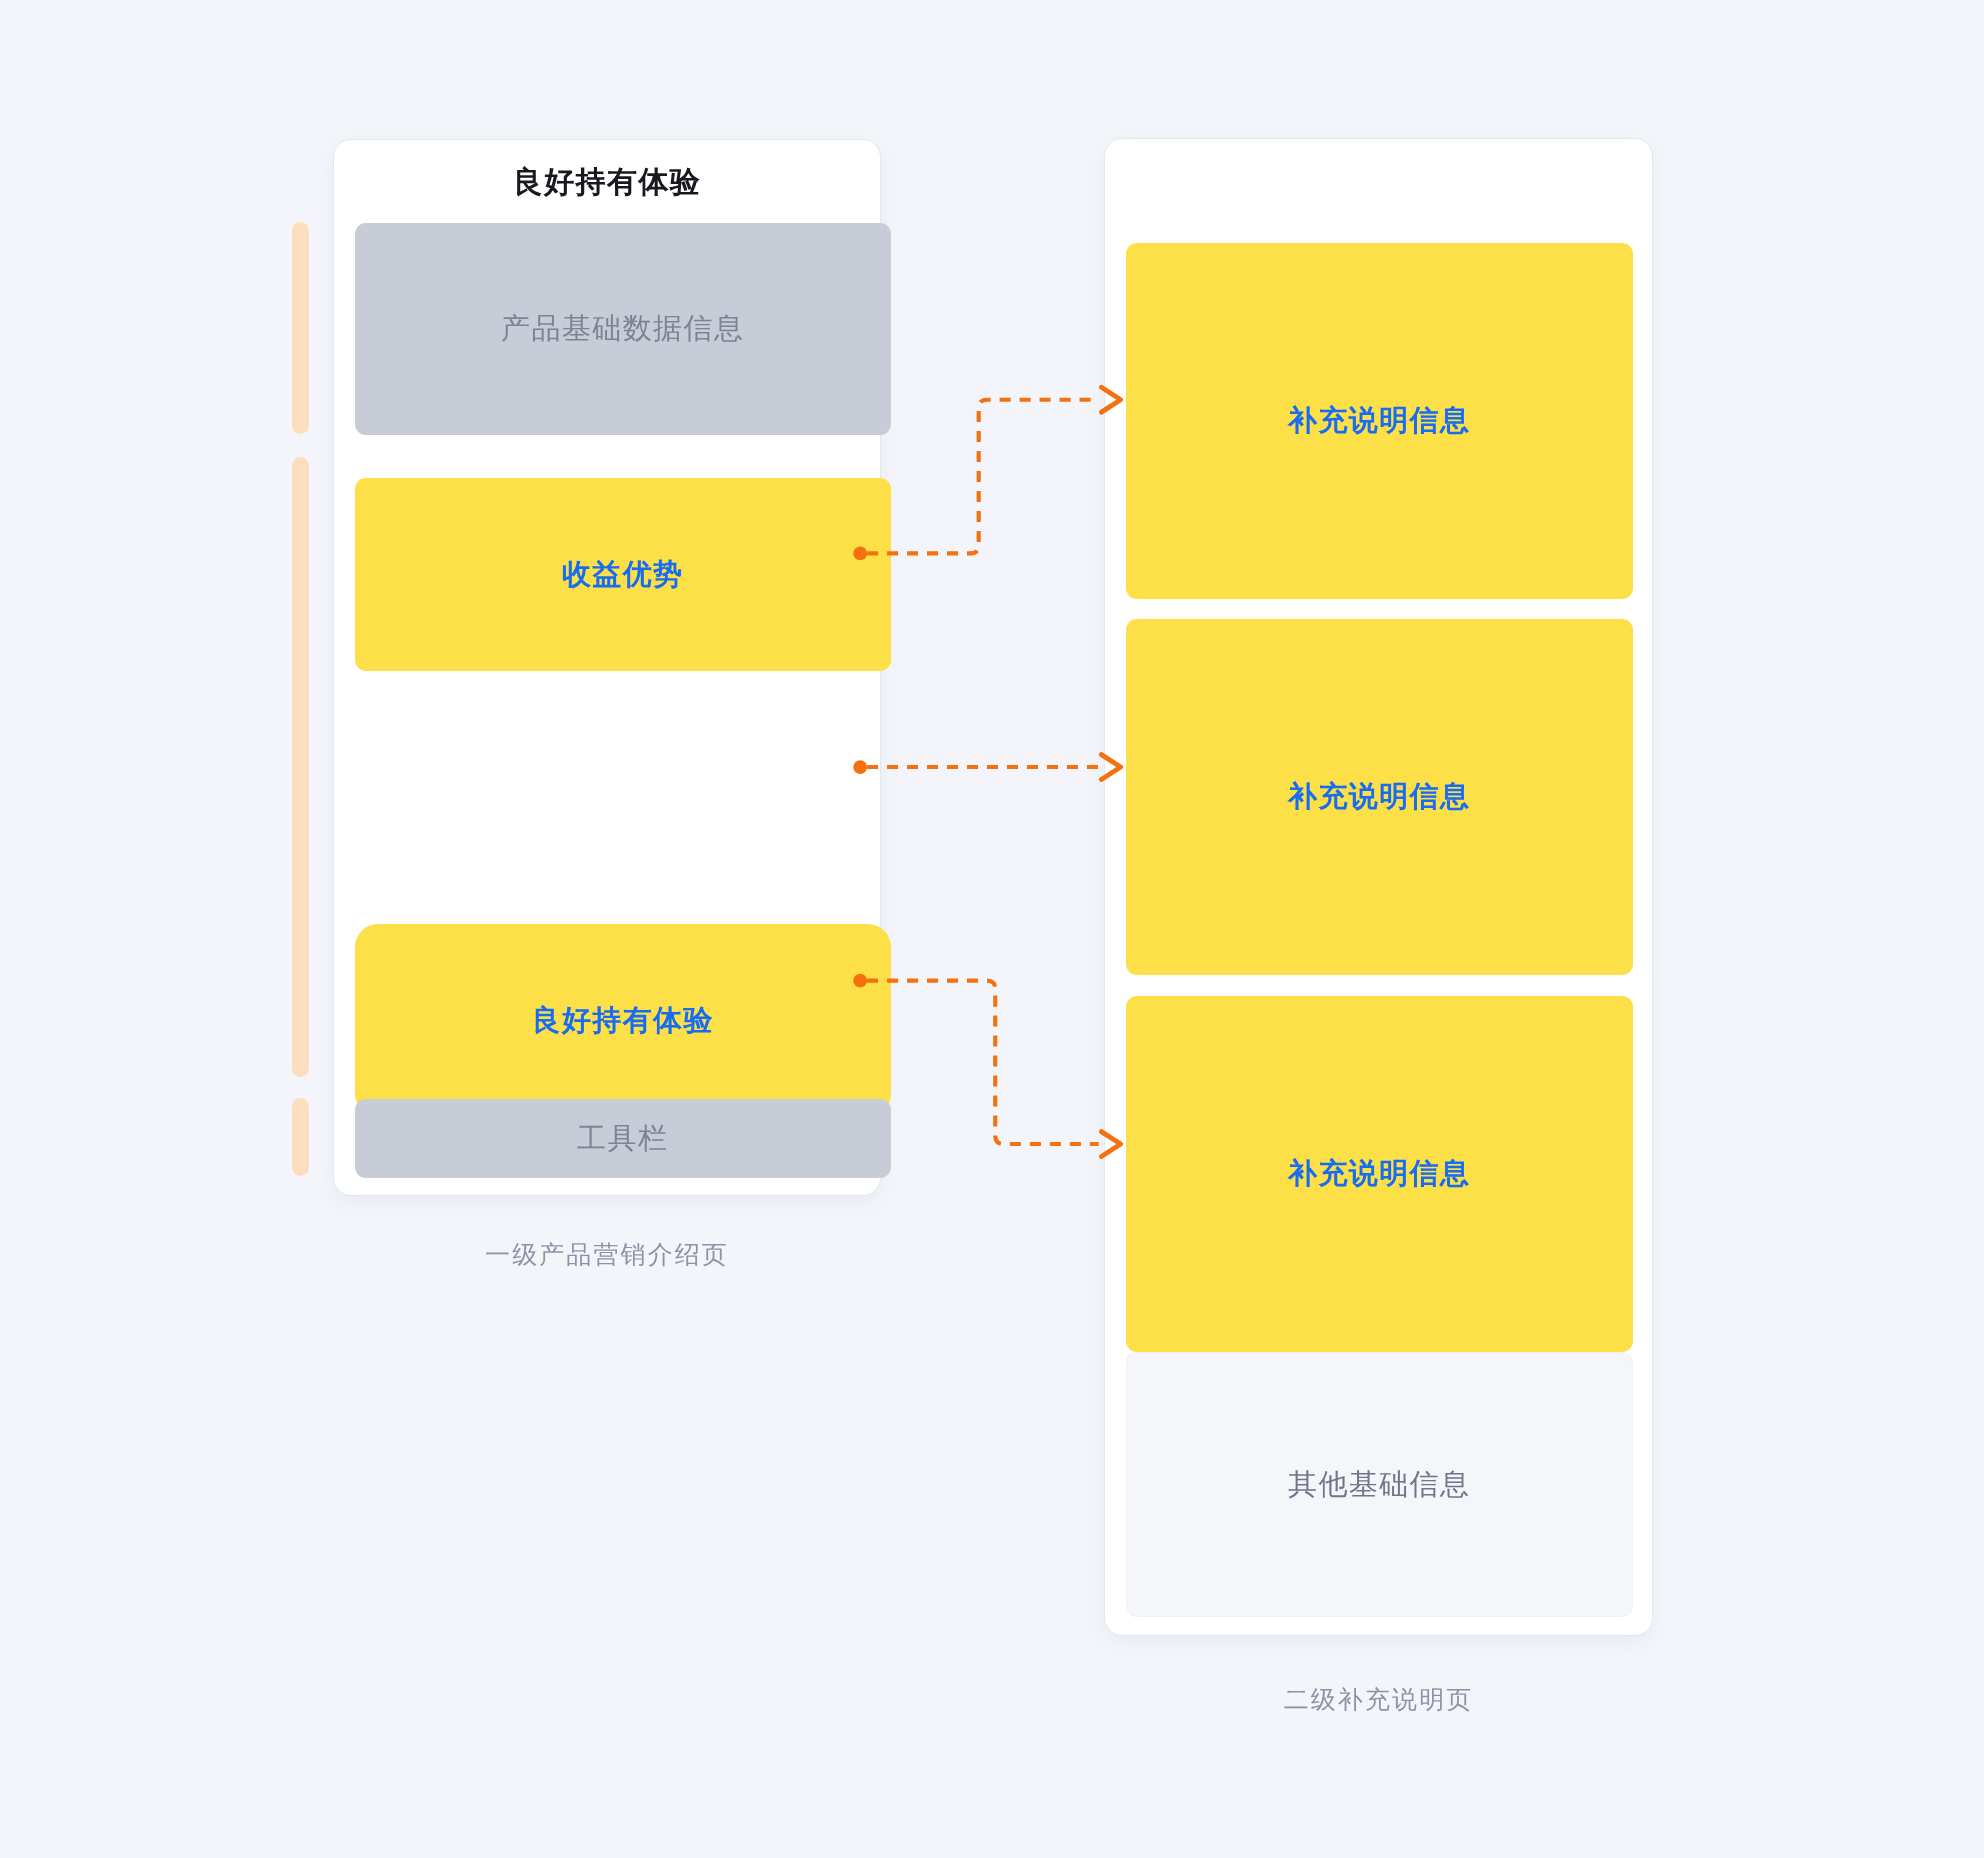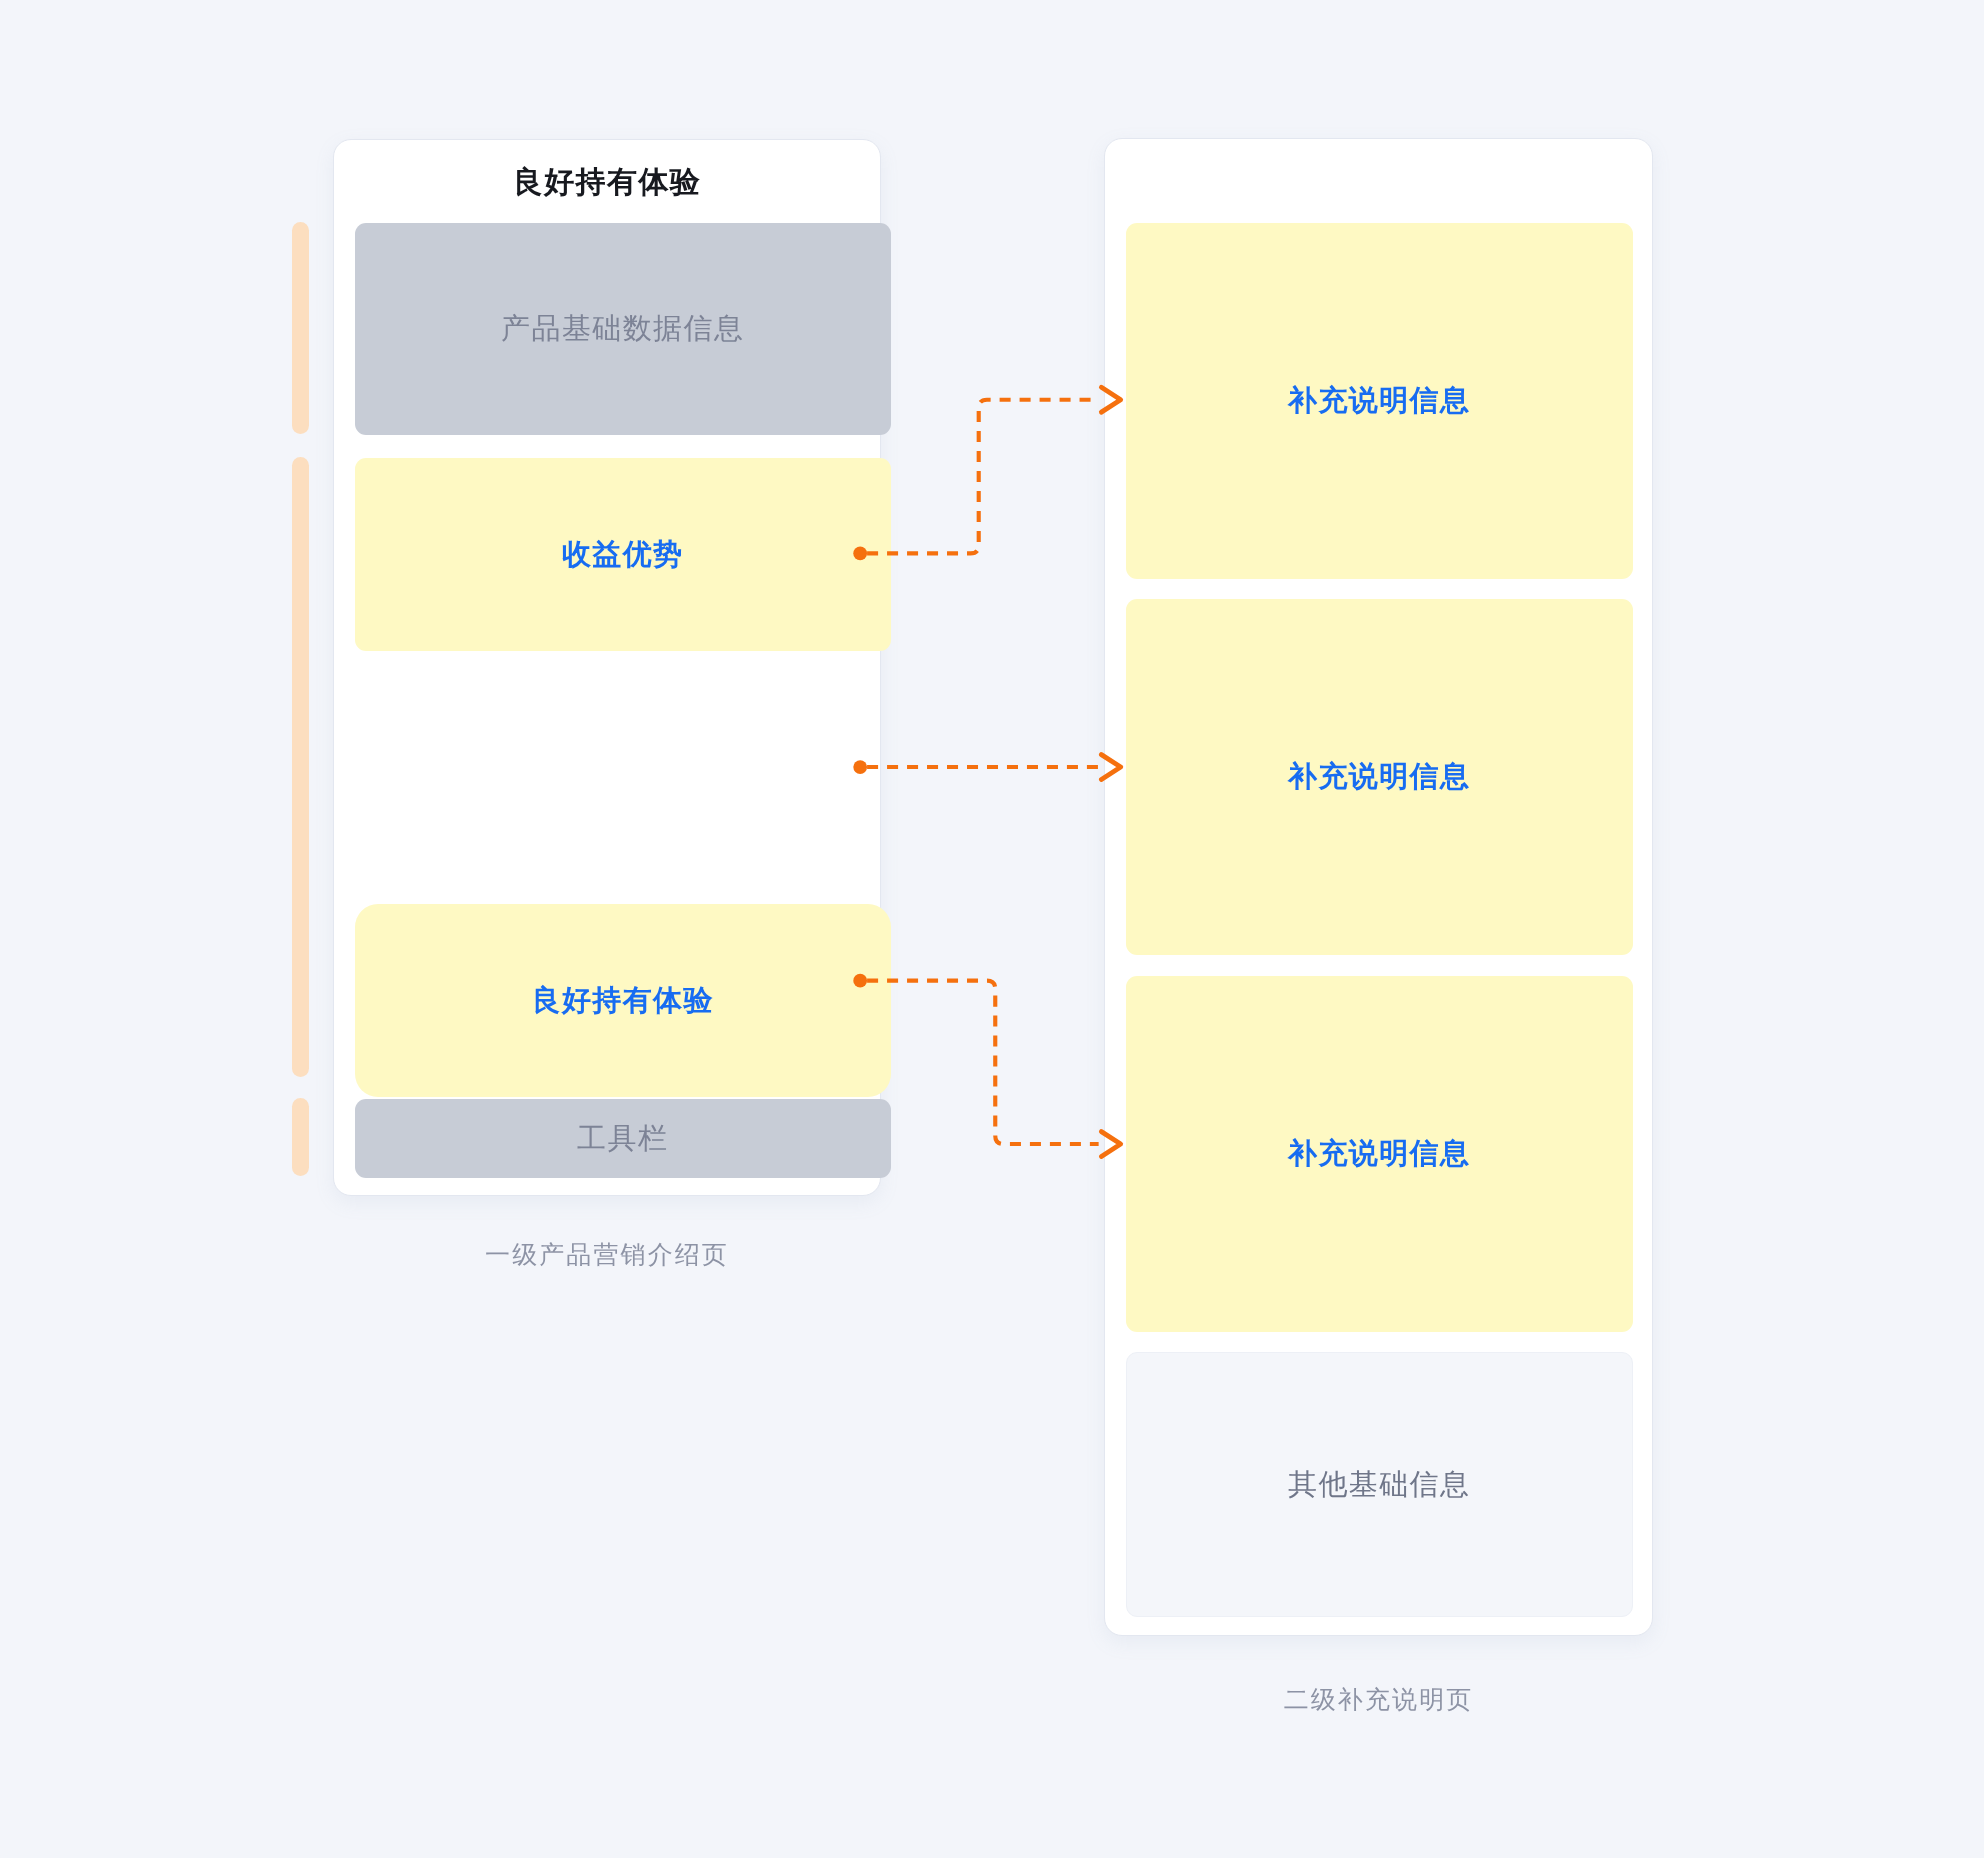--- a/index.html
+++ b/index.html
@@ -37,21 +37,21 @@
     border-radius:11px;
     display:flex;align-items:center;justify-content:center;
     box-sizing:border-box;
     text-align:center;
   }
   .left-card .node{width:536px;}
   .right-card .node{width:507px;}
   .node span{font-size:29px;letter-spacing:1.4px;}
   .node.gray{background:#c7ccd6;}
   .node.gray span{color:#7d8396;font-weight:500;}
-  .node.blue{background:#fef9c3;}
+  .node.blue{background:#fde047;margin-top:20px;}
   .node.blue span{color:#176cf1;font-weight:600;}
   .node.light{background:#f4f6fa;border:1.4px solid #edf0f6;}
   .node.light span{color:#6f7689;font-weight:500;}
   
   .n-product{top:83px;height:212px;}
   .n-benefit{top:318px;height:193px;}
   .n-lowfee{top:532px;height:193px;}
   .n-exp{top:764px;height:193px;border-radius:23px;}
   .n-toolbar{top:959px;height:79px;}
   

